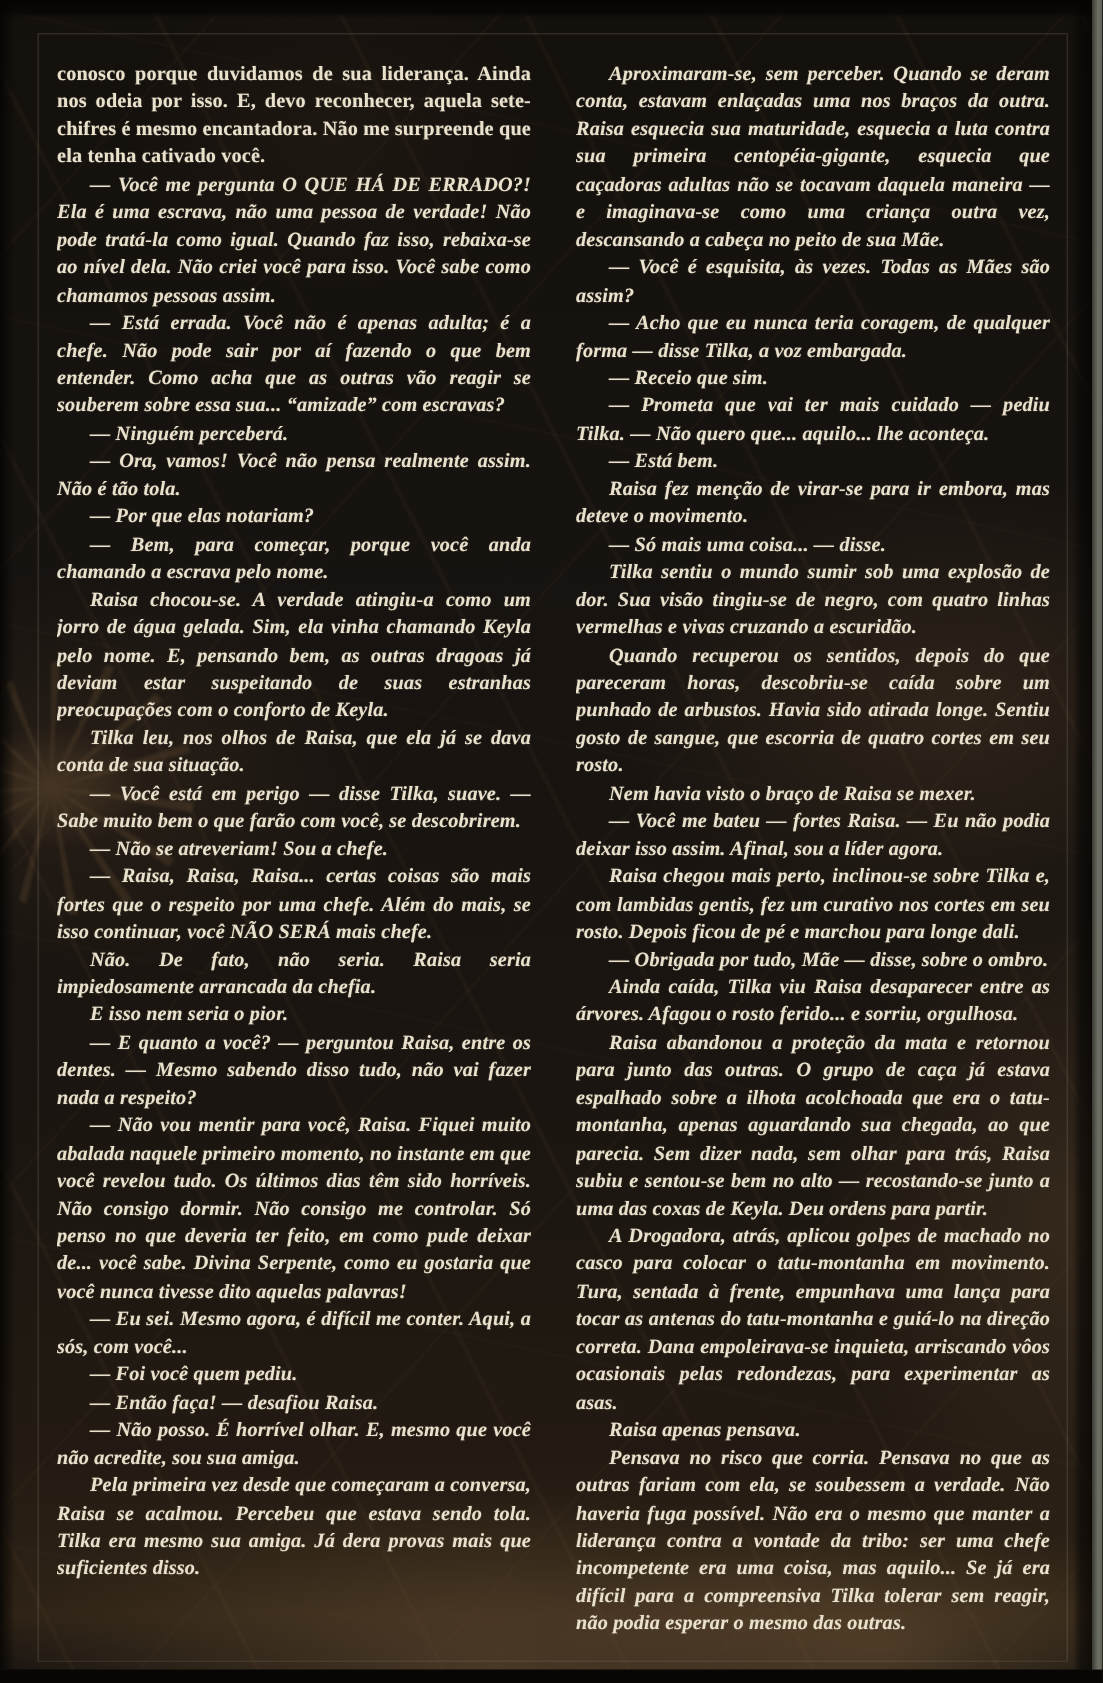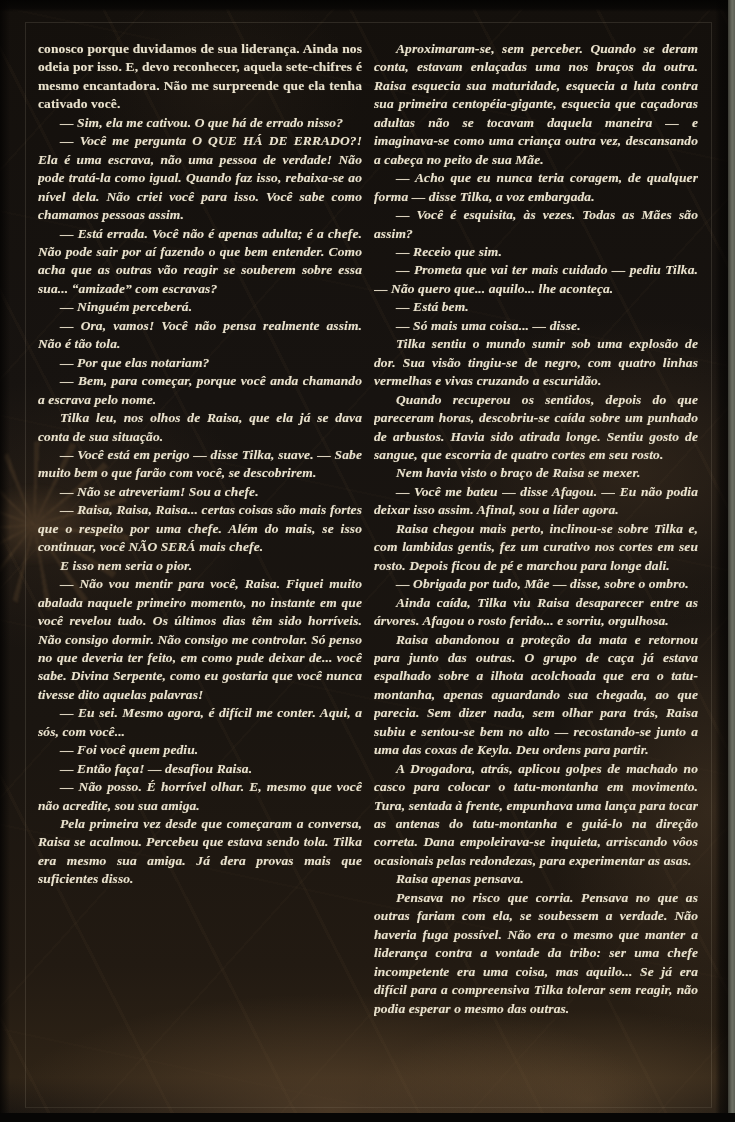--- a/index.html
+++ b/index.html
@@ -90,21 +90,21 @@
     border-bottom-color: rgba(205,195,172,0.10);
     pointer-events: none;
   }
   .columns {
     position: absolute;
     left: 38px;
     top: 40px;
     width: 662px;
     height: 1068px;
     display: flex;
-    gap: 12px;
+    gap: 30px;
   }
   .col {
     width: 324px;
     height: 1068px;
     overflow: hidden;
     color: #e9e1cc;
     font-size: 13.5px;
     line-height: 18.45px;
     font-weight: 700;
     text-align: justify;
@@ -130,51 +130,54 @@
   <div class="scan-edge-top"></div>
   <div class="scan-edge-bottom"></div>
   <div class="scan-edge-left"></div>
   <div class="scan-edge-right-dark"></div>
   <div class="scan-edge-right-light"></div>
   <div class="inner-frame"></div>
 
   <div class="columns">
     <div class="col">
         <p>conosco porque duvidamos de sua liderança. Ainda nos odeia por isso. E, devo reconhecer, aquela sete-chifres é mesmo encantadora. Não me surpreende que ela tenha cativado você.</p>
-        <p class="indent">— Sim, ela me cativou. O que há de errado nisso?</p>
         <p class="indent">— Você me pergunta O QUE HÁ DE ERRADO?! Ela é uma escrava, não uma pessoa de verdade! Não pode tratá-la como igual. Quando faz isso, rebaixa-se ao nível dela. Não criei você para isso. Você sabe como chamamos pessoas assim.</p>
         <p class="indent">— Está errada. Você não é apenas adulta; é a chefe. Não pode sair por aí fazendo o que bem entender. Como acha que as outras vão reagir se souberem sobre essa sua... “amizade” com escravas?</p>
         <p class="indent">— Ninguém perceberá.</p>
         <p class="indent">— Ora, vamos! Você não pensa realmente assim. Não é tão tola.</p>
         <p class="indent">— Por que elas notariam?</p>
         <p class="indent">— Bem, para começar, porque você anda chamando a escrava pelo nome.</p>
+        <p class="indent">Raisa chocou-se. A verdade atingiu-a como um jorro de água gelada. Sim, ela vinha chamando Keyla pelo nome. E, pensando bem, as outras dragoas já deviam estar suspeitando de suas estranhas preocupações com o conforto de Keyla.</p>
         <p class="indent">Tilka leu, nos olhos de Raisa, que ela já se dava conta de sua situação.</p>
         <p class="indent">— Você está em perigo — disse Tilka, suave. — Sabe muito bem o que farão com você, se descobrirem.</p>
         <p class="indent">— Não se atreveriam! Sou a chefe.</p>
         <p class="indent">— Raisa, Raisa, Raisa... certas coisas são mais fortes que o respeito por uma chefe. Além do mais, se isso continuar, você NÃO SERÁ mais chefe.</p>
+        <p class="indent">Não. De fato, não seria. Raisa seria impiedosamente arrancada da chefia.</p>
         <p class="indent">E isso nem seria o pior.</p>
+        <p class="indent">— E quanto a você? — perguntou Raisa, entre os dentes. — Mesmo sabendo disso tudo, não vai fazer nada a respeito?</p>
         <p class="indent">— Não vou mentir para você, Raisa. Fiquei muito abalada naquele primeiro momento, no instante em que você revelou tudo. Os últimos dias têm sido horríveis. Não consigo dormir. Não consigo me controlar. Só penso no que deveria ter feito, em como pude deixar de... você sabe. Divina Serpente, como eu gostaria que você nunca tivesse dito aquelas palavras!</p>
         <p class="indent">— Eu sei. Mesmo agora, é difícil me conter. Aqui, a sós, com você...</p>
         <p class="indent">— Foi você quem pediu.</p>
         <p class="indent">— Então faça! — desafiou Raisa.</p>
         <p class="indent">— Não posso. É horrível olhar. E, mesmo que você não acredite, sou sua amiga.</p>
         <p class="indent">Pela primeira vez desde que começaram a conversa, Raisa se acalmou. Percebeu que estava sendo tola. Tilka era mesmo sua amiga. Já dera provas mais que suficientes disso.</p>
       </div>
     <div class="col">
         <p class="indent">Aproximaram-se, sem perceber. Quando se deram conta, estavam enlaçadas uma nos braços da outra. Raisa esquecia sua maturidade, esquecia a luta contra sua primeira centopéia-gigante, esquecia que caçadoras adultas não se tocavam daquela maneira — e imaginava-se como uma criança outra vez, descansando a cabeça no peito de sua Mãe.</p>
+        <p class="indent">— Você é esquisita, às vezes. Todas as Mães são assim?</p>
         <p class="indent">— Acho que eu nunca teria coragem, de qualquer forma — disse Tilka, a voz embargada.</p>
-        <p class="indent">— Você é esquisita, às vezes. Todas as Mães são assim?</p>
         <p class="indent">— Receio que sim.</p>
         <p class="indent">— Prometa que vai ter mais cuidado — pediu Tilka. — Não quero que... aquilo... lhe aconteça.</p>
         <p class="indent">— Está bem.</p>
+        <p class="indent">Raisa fez menção de virar-se para ir embora, mas deteve o movimento.</p>
         <p class="indent">— Só mais uma coisa... — disse.</p>
         <p class="indent">Tilka sentiu o mundo sumir sob uma explosão de dor. Sua visão tingiu-se de negro, com quatro linhas vermelhas e vivas cruzando a escuridão.</p>
         <p class="indent">Quando recuperou os sentidos, depois do que pareceram horas, descobriu-se caída sobre um punhado de arbustos. Havia sido atirada longe. Sentiu gosto de sangue, que escorria de quatro cortes em seu rosto.</p>
         <p class="indent">Nem havia visto o braço de Raisa se mexer.</p>
-        <p class="indent">— Você me bateu — disse Afagou. — Eu não podia deixar isso assim. Afinal, sou a líder agora.</p>
+        <p class="indent">— Você me bateu — fortes Raisa. — Eu não podia deixar isso assim. Afinal, sou a líder agora.</p>
         <p class="indent">Raisa chegou mais perto, inclinou-se sobre Tilka e, com lambidas gentis, fez um curativo nos cortes em seu rosto. Depois ficou de pé e marchou para longe dali.</p>
         <p class="indent">— Obrigada por tudo, Mãe — disse, sobre o ombro.</p>
         <p class="indent">Ainda caída, Tilka viu Raisa desaparecer entre as árvores. Afagou o rosto ferido... e sorriu, orgulhosa.</p>
         <p class="indent">Raisa abandonou a proteção da mata e retornou para junto das outras. O grupo de caça já estava espalhado sobre a ilhota acolchoada que era o tatu-montanha, apenas aguardando sua chegada, ao que parecia. Sem dizer nada, sem olhar para trás, Raisa subiu e sentou-se bem no alto — recostando-se junto a uma das coxas de Keyla. Deu ordens para partir.</p>
         <p class="indent">A Drogadora, atrás, aplicou golpes de machado no casco para colocar o tatu-montanha em movimento. Tura, sentada à frente, empunhava uma lança para tocar as antenas do tatu-montanha e guiá-lo na direção correta. Dana empoleirava-se inquieta, arriscando vôos ocasionais pelas redondezas, para experimentar as asas.</p>
         <p class="indent">Raisa apenas pensava.</p>
         <p class="indent">Pensava no risco que corria. Pensava no que as outras fariam com ela, se soubessem a verdade. Não haveria fuga possível. Não era o mesmo que manter a liderança contra a vontade da tribo: ser uma chefe incompetente era uma coisa, mas aquilo... Se já era difícil para a compreensiva Tilka tolerar sem reagir, não podia esperar o mesmo das outras.</p>
       </div>
   </div>
 </div>

